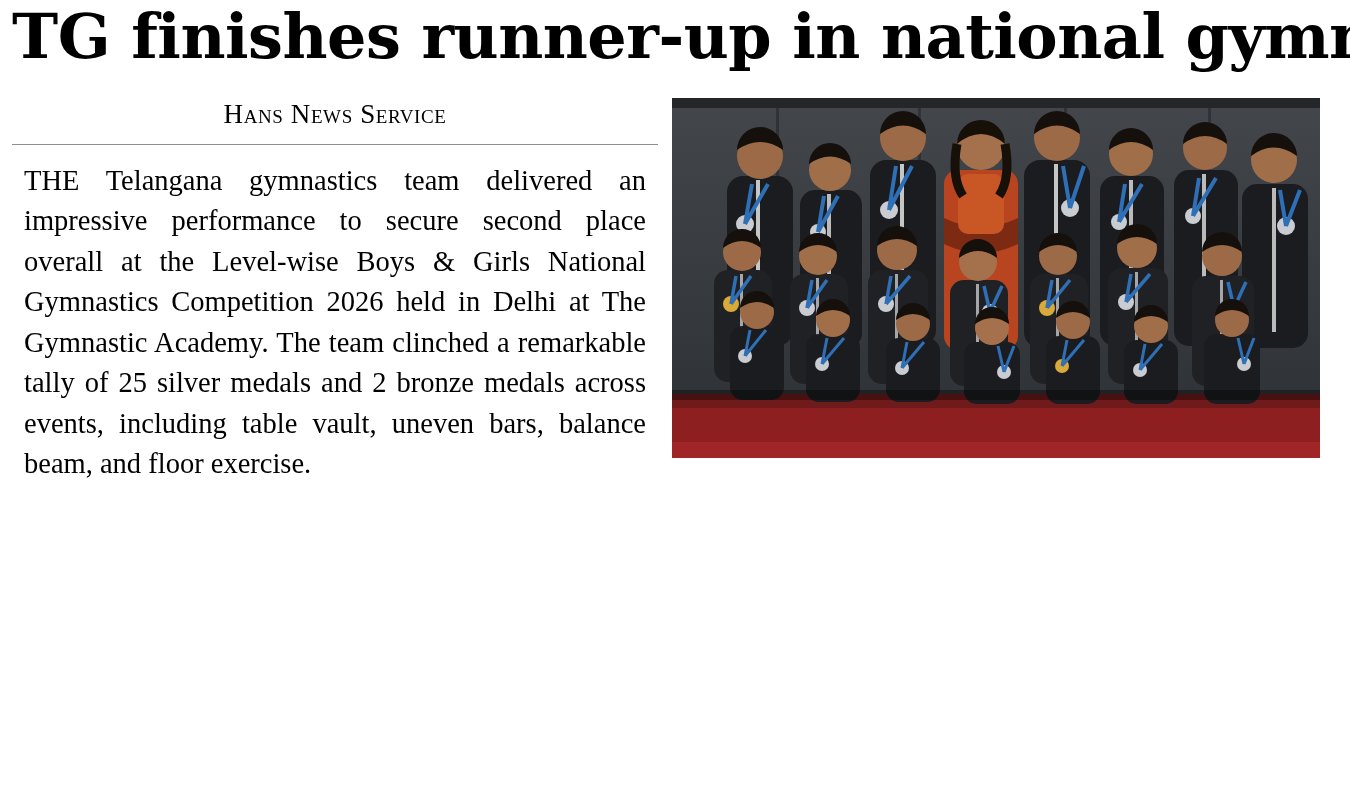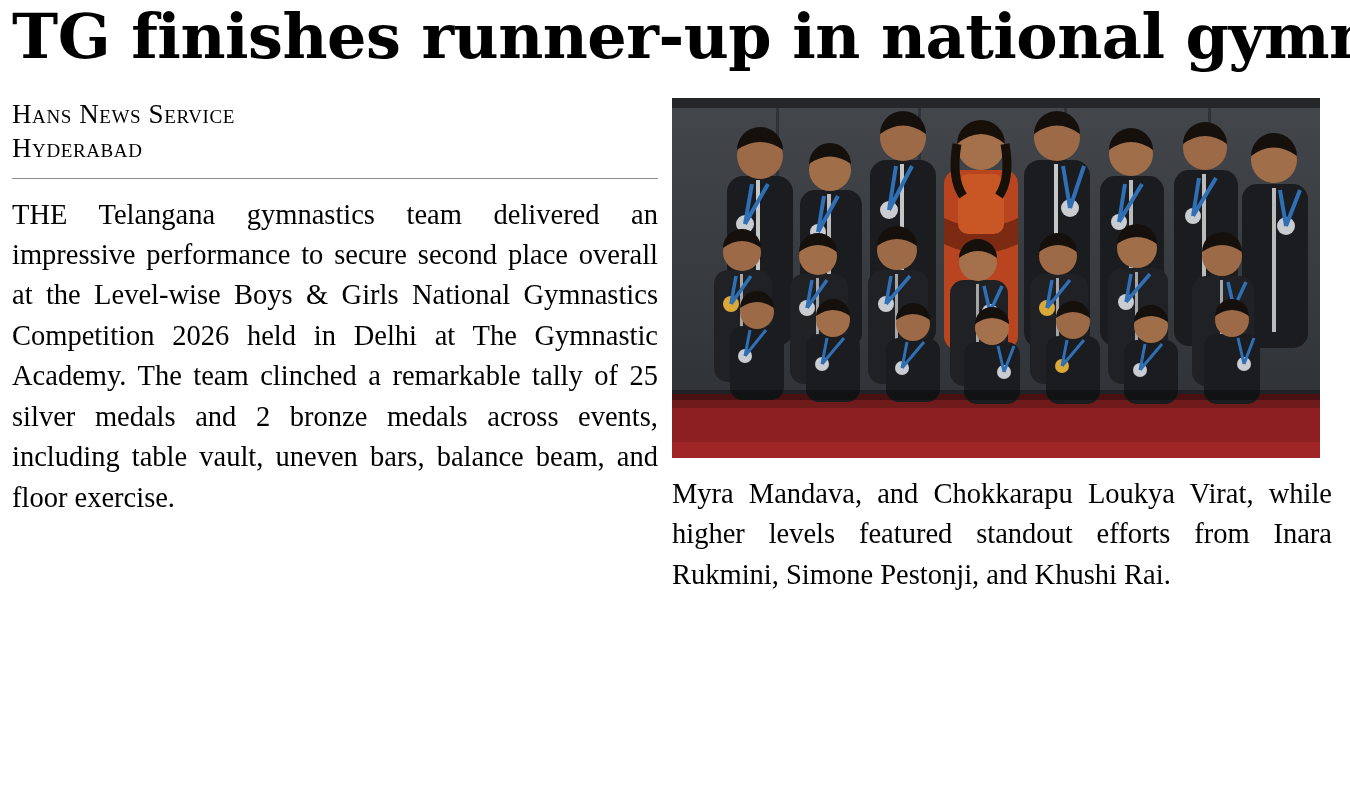--- a/index.html
+++ b/index.html
@@ -42,21 +42,21 @@
     flex: 0 0 660px;
     padding-right: 14px;
     box-sizing: border-box;
   }
   .col-right {
     width: 660px;
     flex: 0 0 660px;
     box-sizing: border-box;
   }
   .byline {
-    text-align: left;
+    text-align: center;
     font-family: "Liberation Serif", serif;
     font-variant: small-caps;
     font-size: 27px;
     line-height: 1.25;
     letter-spacing: 0.6px;
   }
   .byline .service { display: block; }
   .byline .place { display: block; }
   .rule {
     border: none;
@@ -66,21 +66,21 @@
   }
   .body-text {
     font-family: "Liberation Serif", serif;
     font-size: 28.5px;
     line-height: 1.42;
     text-align: justify;
     text-justify: inter-word;
     hyphens: auto;
   }
   .body-text p {
-    margin: 0;
+    margin: 12px;
   }
   .body-text p.indent {
     text-indent: 34px;
   }
   .photo {
     width: 648px;
     height: 360px;
     position: relative;
     overflow: hidden;
     background: #2c2f33;
@@ -94,21 +94,20 @@
 <div class="page">
 
   <h1 class="headline">TG finishes runner-up in national gymnastics</h1>
 
   <div class="columns">
 
     <div class="col-left">
 
       <div class="byline">
         <span class="service">Hans News Service</span>
-        <span class="place">Hyderabad</span>
       </div>
 
       <hr class="rule">
 
       <div class="body-text">
         <p>THE Telangana gymnastics team delivered an impressive performance to secure second place overall at the Level-wise Boys &amp; Girls National Gymnastics Competition 2026 held in Delhi at The Gymnastic Academy. The team clinched a remarkable tally of 25 silver medals and 2 bronze medals across events, including table vault, uneven bars, balance beam, and floor exercise.</p>
       </div>
 
     </div>
 
@@ -320,19 +319,18 @@
               <path d="M572 266 L566 240 M572 266 L582 240" stroke="#2f6fb5" stroke-width="3" fill="none"></path>
             </g>
           </g>
 
           <rect x="0" y="292" width="648" height="10" fill="#000000" opacity="0.35"></rect>
         </svg>
 
       </div>
 
       <div class="body-text">
-        <p>Myra Mandava, and Chokkarapu Loukya Virat, while higher levels featured standout efforts from Inara Rukmini, Simone Pestonji, and Khushi Rai.</p>
       </div>
 
     </div>
 
   </div>
 </div>
 
 </body></html>

